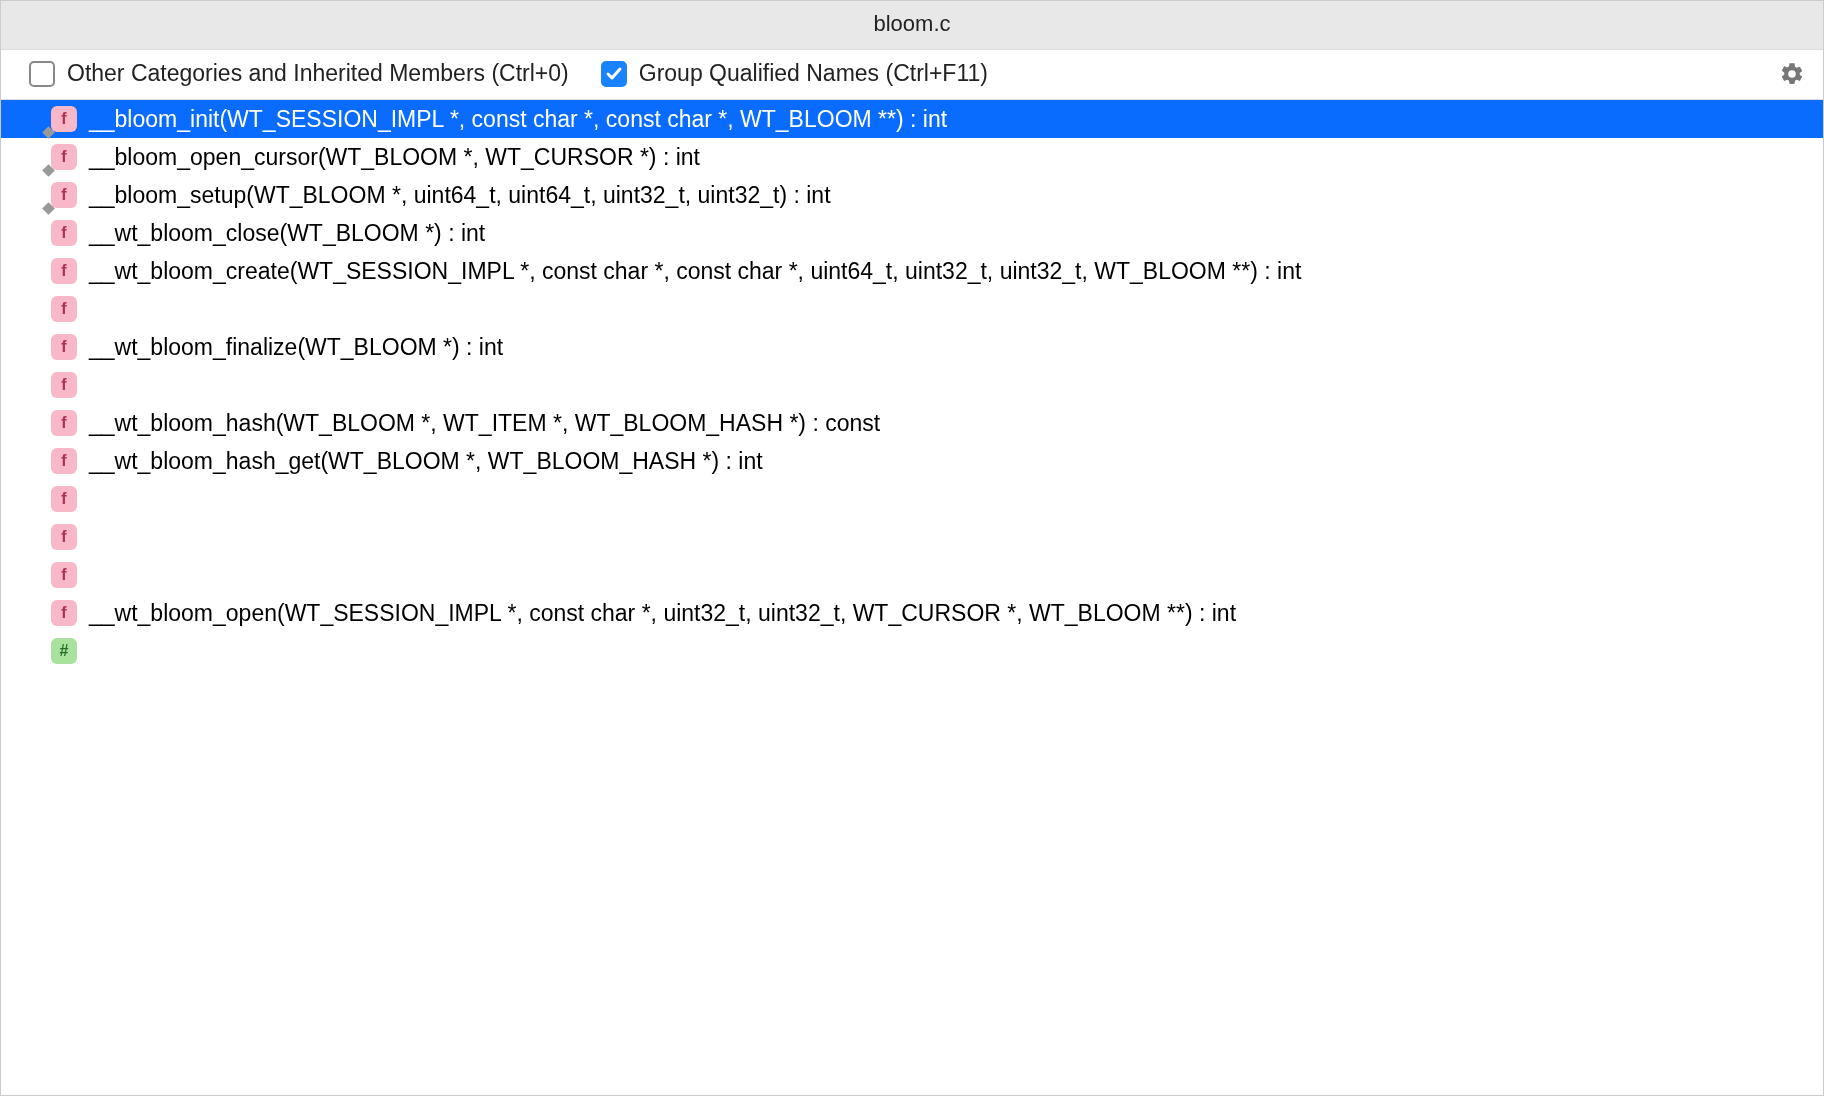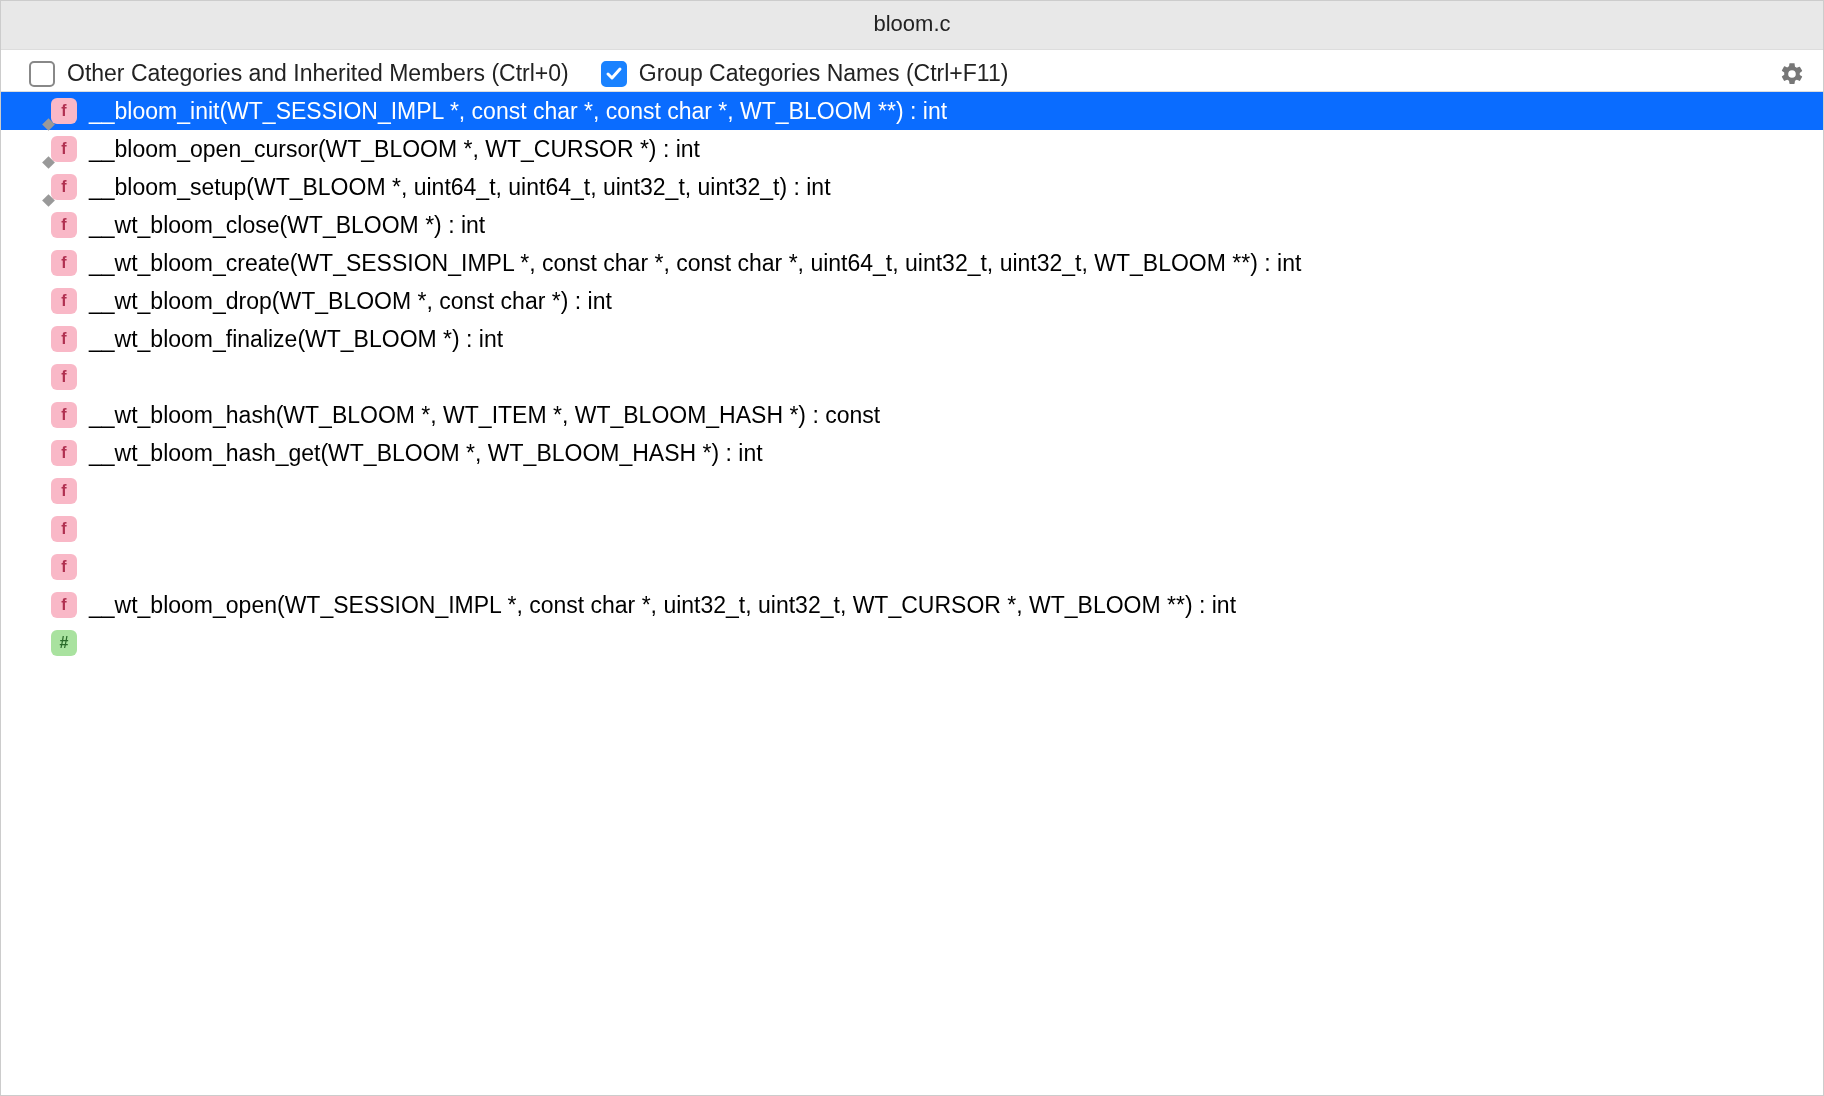--- a/index.html
+++ b/index.html
@@ -23,21 +23,21 @@
     background: #e8e8e8;
     text-align: center;
     padding: 10px 0 12px 0;
     font-size: 22px;
     color: #222;
     border-bottom: 1px solid #ddd;
   }
   .options-bar {
     display: flex;
     align-items: center;
-    padding: 10px 18px 4px 28px;
+    padding: 10px 18px 12px 28px;
     border-bottom: 1px solid #ddd;
     font-size: 23px;
     color: #222;
     background: #fff;
     position: relative;
   }
   .checkbox {
     width: 26px;
     height: 26px;
     border: 2px solid #888;
@@ -125,21 +125,21 @@
     <span class="checkbox" id="cb-other">
       
     </span>
     <span class="opt-label">Other Categories and Inherited Members (Ctrl+0)</span>
 
     <span class="checkbox checked" id="cb-group">
       <svg width="18" height="18" viewBox="0 0 18 18">
           <polyline points="3,9 7,13 15,4" fill="none" stroke="#fff" stroke-width="3" stroke-linecap="round" stroke-linejoin="round"></polyline>
         </svg>
     </span>
-    <span class="opt-label">Group Categories Names (Ctrl+F11)</span>
+    <span class="opt-label">Group Qualified Names (Ctrl+F11)</span>
 
     <span class="gear-wrap">
       <svg width="26" height="26" viewBox="0 0 24 24" fill="#777">
         <path d="M19.14,12.94a7.14,7.14,0,0,0,.05-.94,7.14,7.14,0,0,0-.05-.94l2.03-1.58a.5.5,0,0,0,.12-.64l-1.92-3.32a.5.5,0,0,0-.6-.22l-2.39.96a7.03,7.03,0,0,0-1.62-.94l-.36-2.54A.5.5,0,0,0,13.9,2h-3.8a.5.5,0,0,0-.49.42L9.25,4.96a7.03,7.03,0,0,0-1.62.94l-2.39-.96a.5.5,0,0,0-.6.22L2.72,8.48a.5.5,0,0,0,.12.64l2.03,1.58a7.14,7.14,0,0,0-.05.94,7.14,7.14,0,0,0,.05.94L2.84,14.16a.5.5,0,0,0-.12.64l1.92,3.32a.5.5,0,0,0,.6.22l2.39-.96a7.03,7.03,0,0,0,1.62.94l.36,2.54a.5.5,0,0,0,.49.42h3.8a.5.5,0,0,0,.49-.42l.36-2.54a7.03,7.03,0,0,0,1.62-.94l2.39.96a.5.5,0,0,0,.6-.22l1.92-3.32a.5.5,0,0,0-.12-.64ZM12,15.5A3.5,3.5,0,1,1,15.5,12,3.5,3.5,0,0,1,12,15.5Z"></path>
       </svg>
     </span>
   </div>
 
   <div class="list" id="list">
       <div class="row selected">
@@ -157,21 +157,20 @@
       <div class="row">
         <span class="icon-box icon-f">f</span>
         <span class="row-label">__wt_bloom_close(WT_BLOOM *) : int</span>
       </div>
       <div class="row">
         <span class="icon-box icon-f">f</span>
         <span class="row-label">__wt_bloom_create(WT_SESSION_IMPL *, const char *, const char *, uint64_t, uint32_t, uint32_t, WT_BLOOM **) : int</span>
       </div>
       <div class="row">
         <span class="icon-box icon-f">f</span>
-        <span class="row-label">__wt_bloom_drop(WT_BLOOM *, const char *) : int</span>
       </div>
       <div class="row">
         <span class="icon-box icon-f">f</span>
         <span class="row-label">__wt_bloom_finalize(WT_BLOOM *) : int</span>
       </div>
       <div class="row">
         <span class="icon-box icon-f">f</span>
       </div>
       <div class="row">
         <span class="icon-box icon-f">f</span>

